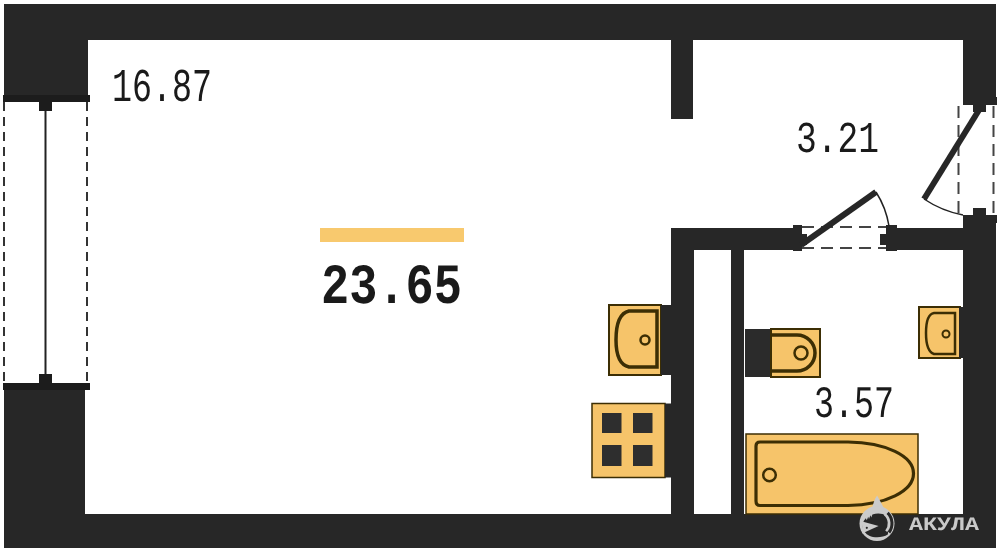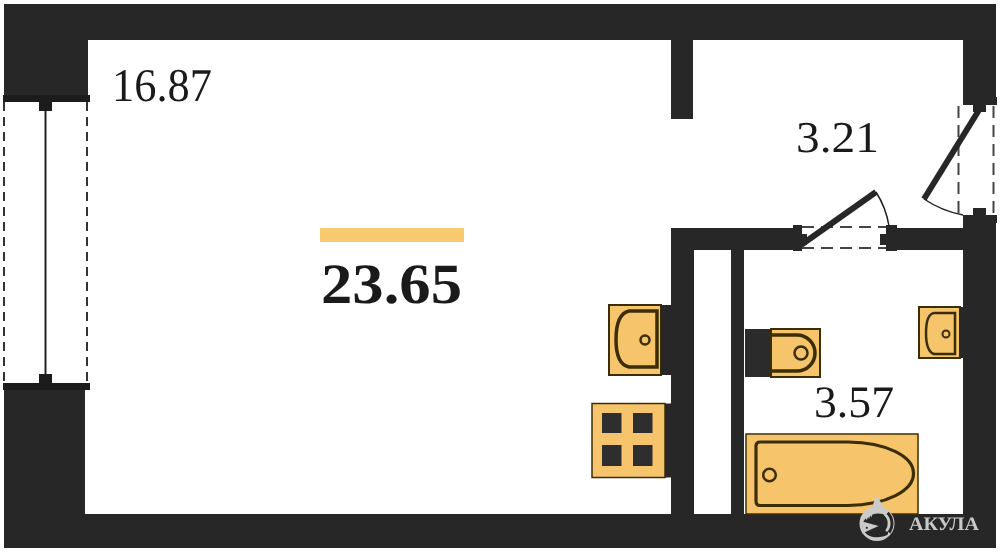--- a/index.html
+++ b/index.html
@@ -1,16 +1,16 @@
 <!DOCTYPE html>
 <html><head>
 <meta charset="utf-8">
 <style>
 html,body{margin:0;padding:0;background:#fff;}
-#wrap{position:relative;width:852px;height:553px;background:#fff;font-family:Liberation Serif, serif;}
+#wrap{position:relative;width:852px;height:553px;background:#fff;font-family:Liberation Mono, monospace;}
 svg{position:absolute;left:0;top:0;}
 </style>
 </head>
 <body>
 <div id="wrap">
 <svg width="1000" height="553" viewBox="0 0 1000 553" text-rendering="geometricPrecision">
 
   <g fill="#272727">
     <rect x="4" y="4" width="992" height="36"></rect>
     <rect x="4" y="4" width="84" height="94"></rect>

